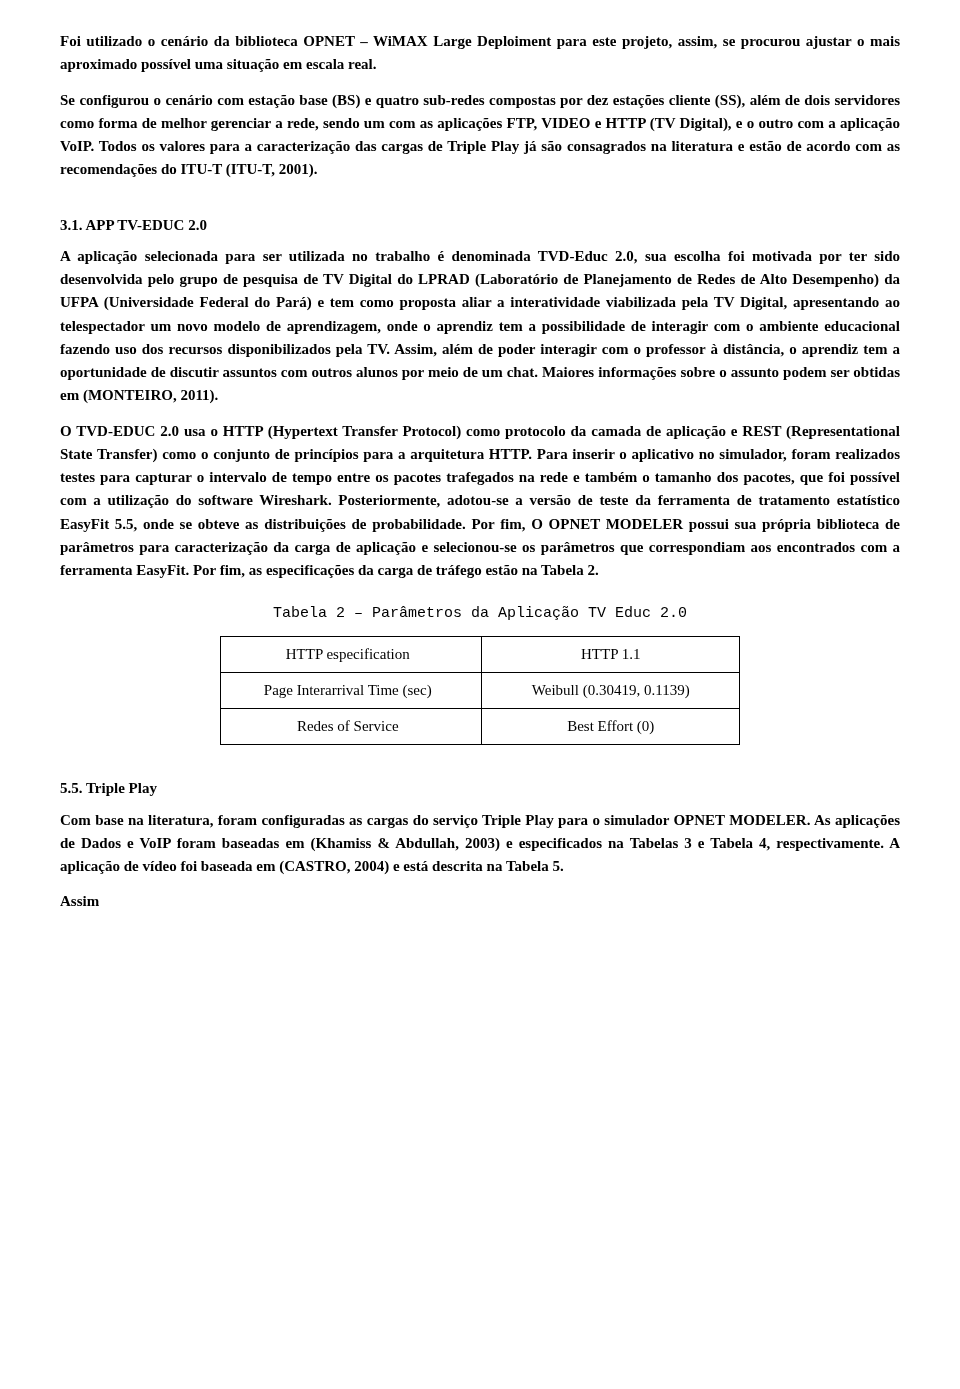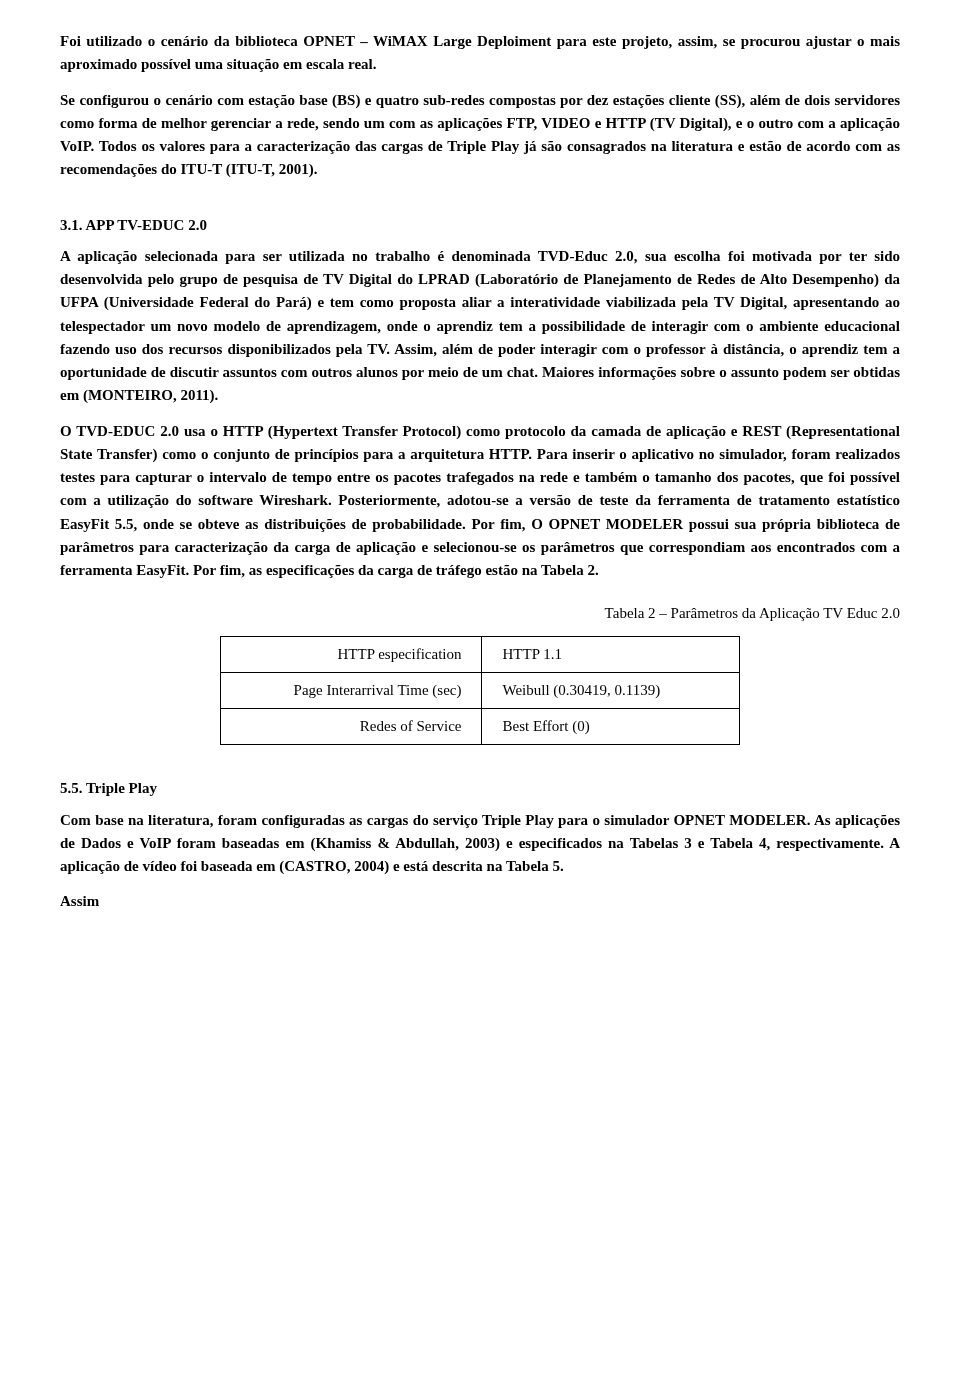--- a/index.html
+++ b/index.html
@@ -20,41 +20,42 @@
       text-align: justify;
       margin-bottom: 12px;
       font-weight: bold;
     }
     .section-heading {
       font-weight: bold;
       margin-top: 32px;
       margin-bottom: 8px;
     }
     .table-title {
-      text-align: right;
+      text-align: center;
       margin: 20px auto 10px auto;
       font-size: 15px;
+      font-family: Liberation Mono, monospace;
     }
     table {
       border-collapse: collapse;
       margin: 0 auto 20px auto;
       min-width: 520px;
     }
     table td {
       border: 1px solid #000;
       padding: 6px 20px;
       text-align: left;
       font-size: 15px;
     }
     table tr td:first-child {
-      text-align: right;
+      text-align: center;
       padding-left: 13px;
     }
     table tr td:last-child {
-      text-align: left;
+      text-align: center;
     }
     .bold-heading {
       font-weight: bold;
     }
   </style>
 </head>
 <body>
 
 <p class="main-text">Foi utilizado o cenário da biblioteca OPNET – WiMAX Large Deploiment para este projeto, assim, se procurou ajustar o mais aproximado possível uma situação em escala real.</p>
 

